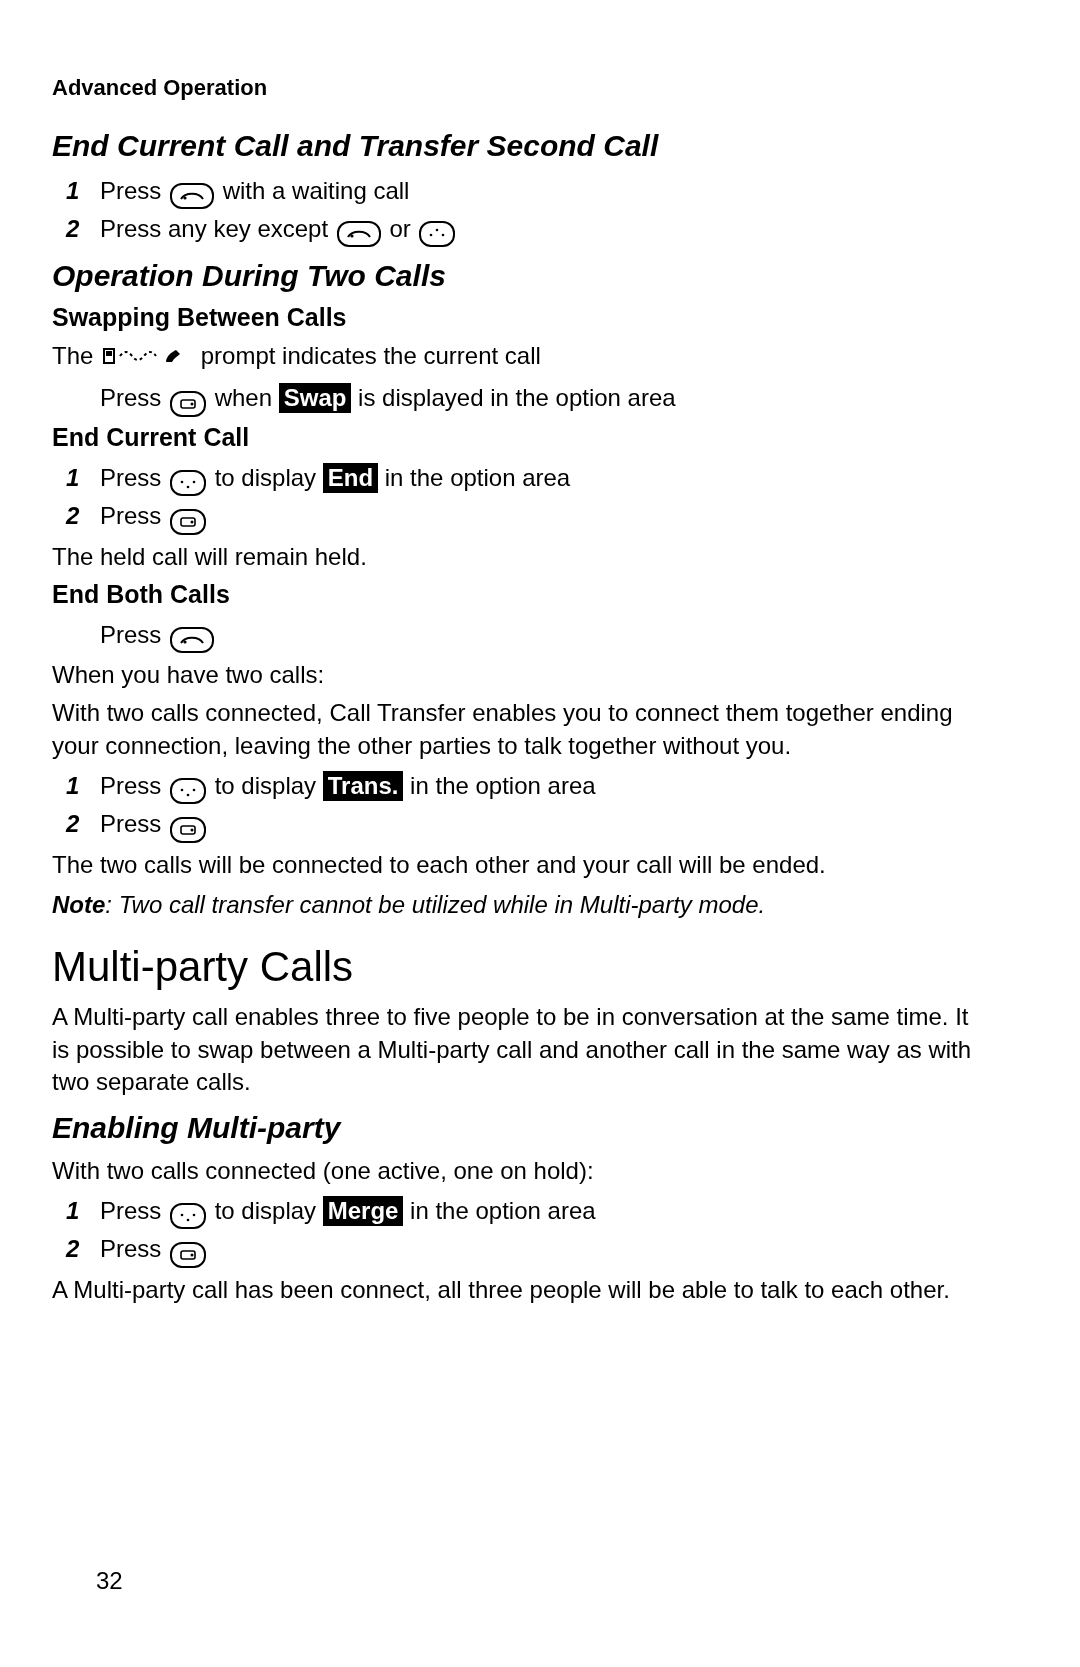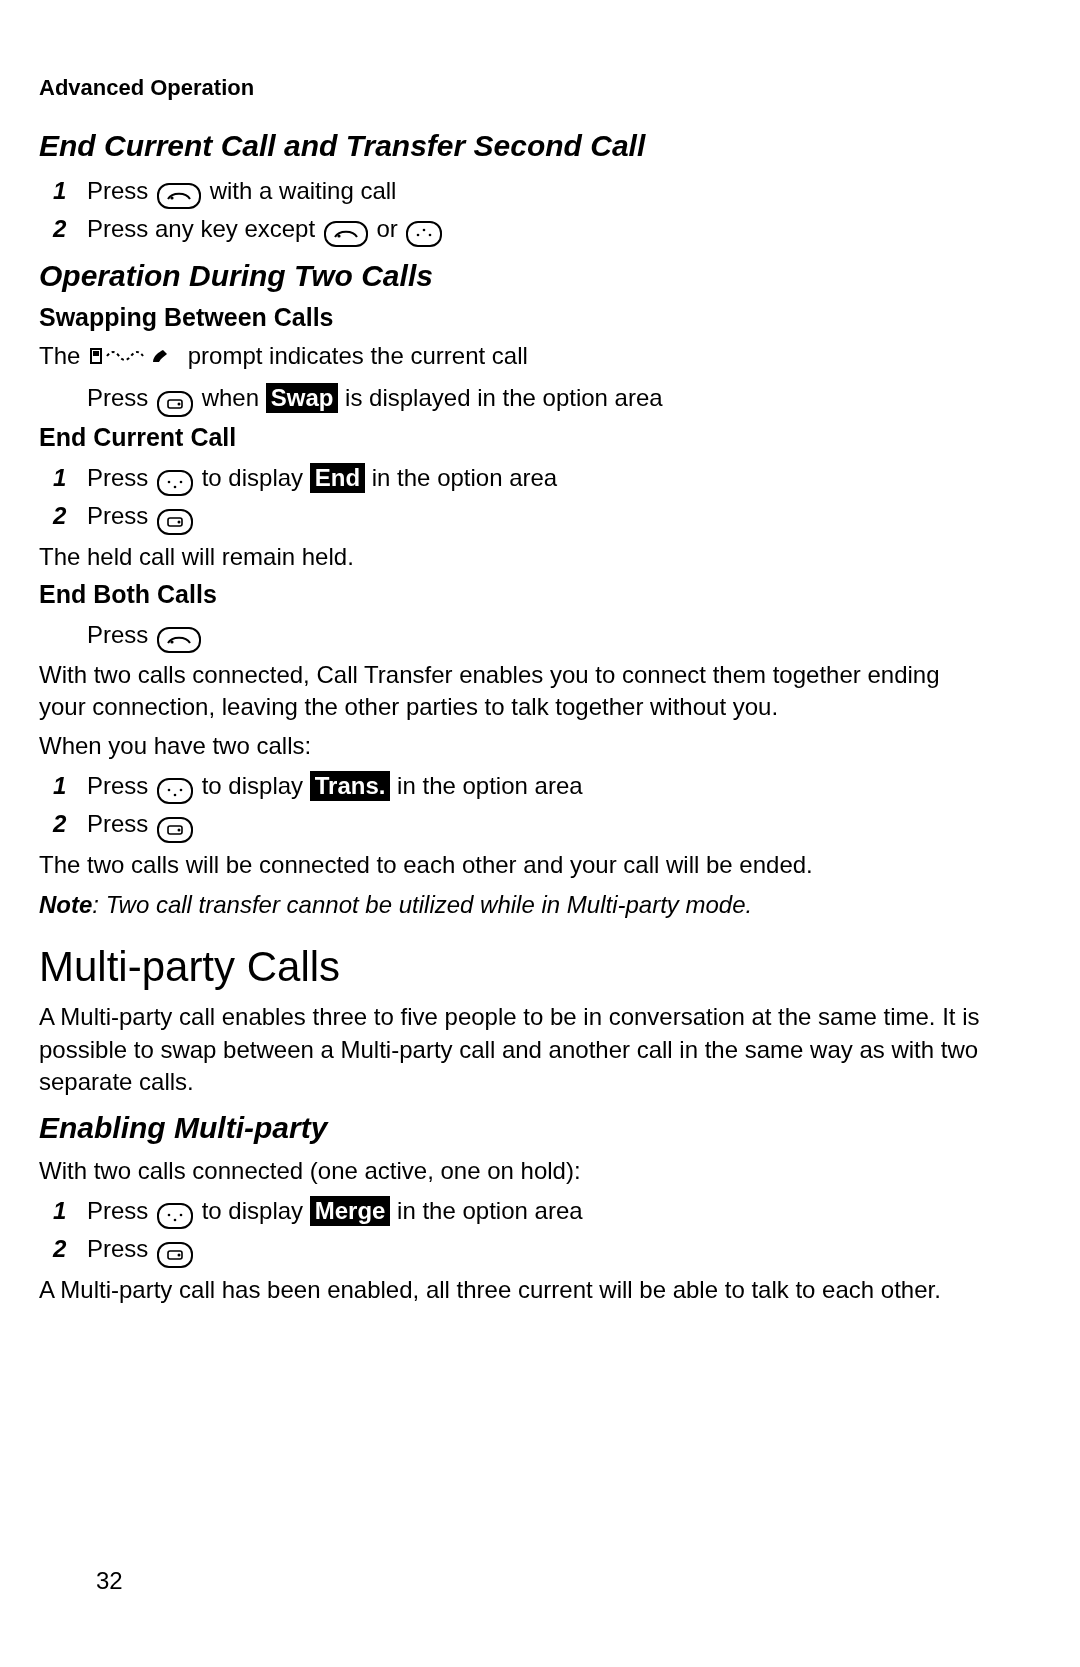--- a/index.html
+++ b/index.html
@@ -4,21 +4,21 @@
 <style>
   html, body {
     margin: 0;
     padding: 0;
     background: #fff;
   }
   .page {
     width: 1080px;
     height: 1667px;
     box-sizing: border-box;
-    padding: 75px 96px 0 39px;
+    padding: 75px 96px 0 52px;
     font-family: Arial, Helvetica, sans-serif;
     color: #000;
     position: relative;
   }
   .running-head {
     font-weight: bold;
     font-size: 22px;
     margin-bottom: 28px;
   }
   .h-sub {
@@ -191,22 +191,22 @@
   <div class="h4">End Both Calls</div>
   <div class="indent">
     <span>Press </span><span class="key wide">
         <svg width="26" height="14" viewBox="0 0 26 14">
           <path d="M2 10 C6 3 20 3 24 10" fill="none" stroke="#000" stroke-width="2"></path>
           <circle cx="6" cy="9" r="1.6" fill="#000"></circle>
         </svg>
       </span>
   </div>
 
+  <div class="para">When you have two calls:</div>
   <div class="para">With two calls connected, Call Transfer enables you to connect them together ending your connection, leaving the other parties to talk together without you.</div>
-  <div class="para">When you have two calls:</div>
   <ol class="steps">
     <li>
       <span class="num">1</span>
       <span>Press </span><span class="key">
           <svg width="18" height="14" viewBox="0 0 18 14">
             <circle cx="3" cy="6" r="1.3" fill="#000"></circle>
             <circle cx="15" cy="6" r="1.3" fill="#000"></circle>
             <circle cx="9" cy="11" r="1.3" fill="#000"></circle>
           </svg>
         </span><span> to display </span><span class="inv">Trans.</span><span> in the option area</span>
@@ -245,16 +245,16 @@
     <li>
       <span class="num">2</span>
       <span>Press </span><span class="key">
           <svg width="18" height="12" viewBox="0 0 18 12">
             <rect x="2" y="2" width="14" height="8" rx="2" fill="none" stroke="#000" stroke-width="1.6"></rect>
             <circle cx="13" cy="6" r="1.5" fill="#000"></circle>
           </svg>
         </span>
     </li>
   </ol>
-  <div class="para">A Multi-party call has been enabled, all three current will be able to talk to each other.</div>
+  <div class="para">A Multi-party call has been connect, all three people will be able to talk to each other.</div>
 
   <div class="pagenum">32</div>
 </div>
 
 </body></html>

